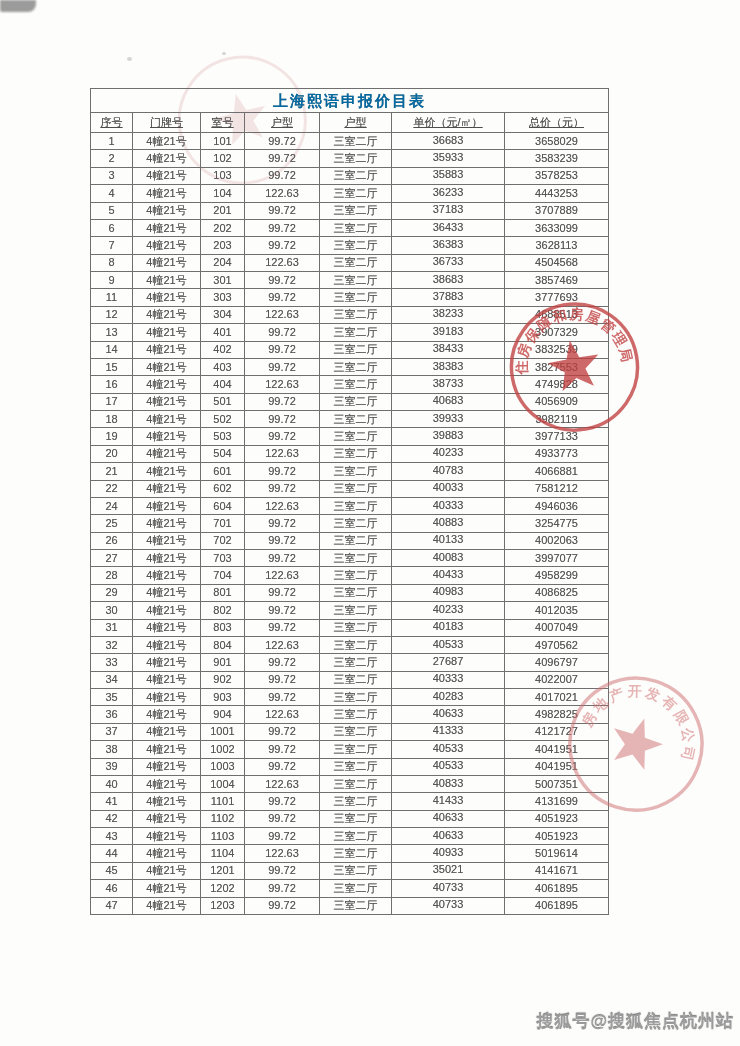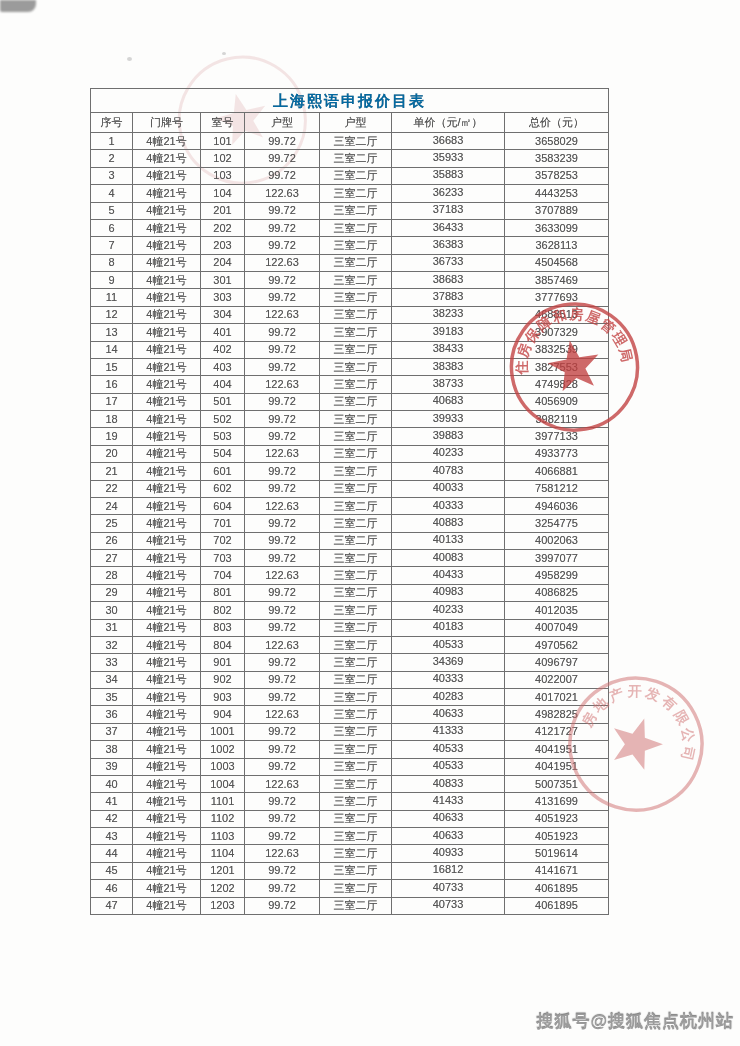--- a/index.html
+++ b/index.html
@@ -25,21 +25,21 @@
   .price-table th,.price-table td{
     border:1px solid #6f6f6f; padding:0; text-align:center;
     font-size:11px; line-height:1; font-weight:normal;
     white-space:nowrap; overflow:hidden;
     text-shadow:0 0 .6px rgba(86,86,86,.65);
   }
   .price-table tr.title-row th{
     height:23px; font-size:15px; font-weight:600; color:#0369a1;
     letter-spacing:2px;
   }
-  .price-table tr.header-row th{height:19px; color:#4e4e4e;}
+  .price-table tr.header-row th{height:19px; color:#4e4e4e;text-decoration:underline;}
   .price-table tbody tr{height:17.38px;}
   .price-table tbody td:nth-child(6){transform:translateY(-1.5px);}
 
   .seal{position:absolute; pointer-events:none;}
   .seal-gov{left:500px; top:295px; opacity:.78; transform:rotate(-10deg);}
   .seal-co{left:560px; top:672px; opacity:.5; transform:rotate(18deg);}
   .seal-faint{left:168px; top:48px; opacity:.16; transform:rotate(-14deg);}
 
   .watermark{
     position:absolute; right:6px; bottom:13px;
@@ -356,21 +356,21 @@
           <td>三室二厅</td>
           <td>40533</td>
           <td>4970562</td>
         </tr>
         <tr>
           <td>33</td>
           <td>4幢21号</td>
           <td>901</td>
           <td>99.72</td>
           <td>三室二厅</td>
-          <td>34369</td>
+          <td>27687</td>
           <td>4096797</td>
         </tr>
         <tr>
           <td>34</td>
           <td>4幢21号</td>
           <td>902</td>
           <td>99.72</td>
           <td>三室二厅</td>
           <td>40333</td>
           <td>4022007</td>
@@ -464,21 +464,21 @@
           <td>三室二厅</td>
           <td>40933</td>
           <td>5019614</td>
         </tr>
         <tr>
           <td>45</td>
           <td>4幢21号</td>
           <td>1201</td>
           <td>99.72</td>
           <td>三室二厅</td>
-          <td>16812</td>
+          <td>35021</td>
           <td>4141671</td>
         </tr>
         <tr>
           <td>46</td>
           <td>4幢21号</td>
           <td>1202</td>
           <td>99.72</td>
           <td>三室二厅</td>
           <td>40733</td>
           <td>4061895</td>

